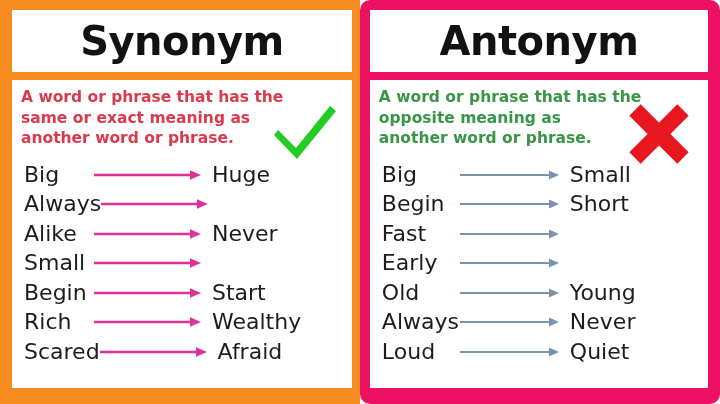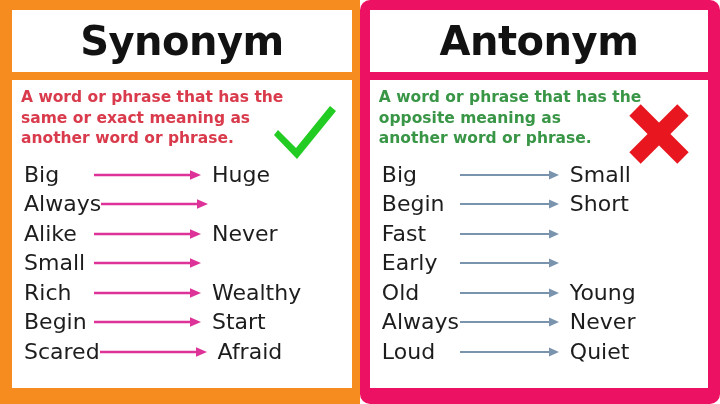--- a/index.html
+++ b/index.html
@@ -175,39 +175,39 @@
           <span class="word from">Small</span>
           <span class="arrow">
             <svg viewBox="0 0 108 12" preserveAspectRatio="none" aria-hidden="true">
               <line x1="0" y1="6" x2="96" y2="6" stroke="#DD3399" stroke-width="2.4"></line>
               <polygon points="96,1.2 107,6 96,10.8" fill="#DD3399"></polygon>
             </svg>
           </span>
         </div>
 
         <div class="pair-row">
+          <span class="word from">Begin</span>
+          <span class="arrow">
+            <svg viewBox="0 0 108 12" preserveAspectRatio="none" aria-hidden="true">
+              <line x1="0" y1="6" x2="96" y2="6" stroke="#DD3399" stroke-width="2.4"></line>
+              <polygon points="96,1.2 107,6 96,10.8" fill="#DD3399"></polygon>
+            </svg>
+          </span>
+          <span class="word to">Start</span>
+        </div>
+
+        <div class="pair-row">
           <span class="word from">Rich</span>
           <span class="arrow">
             <svg viewBox="0 0 108 12" preserveAspectRatio="none" aria-hidden="true">
               <line x1="0" y1="6" x2="96" y2="6" stroke="#DD3399" stroke-width="2.4"></line>
               <polygon points="96,1.2 107,6 96,10.8" fill="#DD3399"></polygon>
             </svg>
           </span>
           <span class="word to">Wealthy</span>
-        </div>
-
-        <div class="pair-row">
-          <span class="word from">Begin</span>
-          <span class="arrow">
-            <svg viewBox="0 0 108 12" preserveAspectRatio="none" aria-hidden="true">
-              <line x1="0" y1="6" x2="96" y2="6" stroke="#DD3399" stroke-width="2.4"></line>
-              <polygon points="96,1.2 107,6 96,10.8" fill="#DD3399"></polygon>
-            </svg>
-          </span>
-          <span class="word to">Start</span>
         </div>
 
         <div class="pair-row">
           <span class="word from">Scared</span>
           <span class="arrow">
             <svg viewBox="0 0 108 12" preserveAspectRatio="none" aria-hidden="true">
               <line x1="0" y1="6" x2="96" y2="6" stroke="#DD3399" stroke-width="2.4"></line>
               <polygon points="96,1.2 107,6 96,10.8" fill="#DD3399"></polygon>
             </svg>
           </span>

